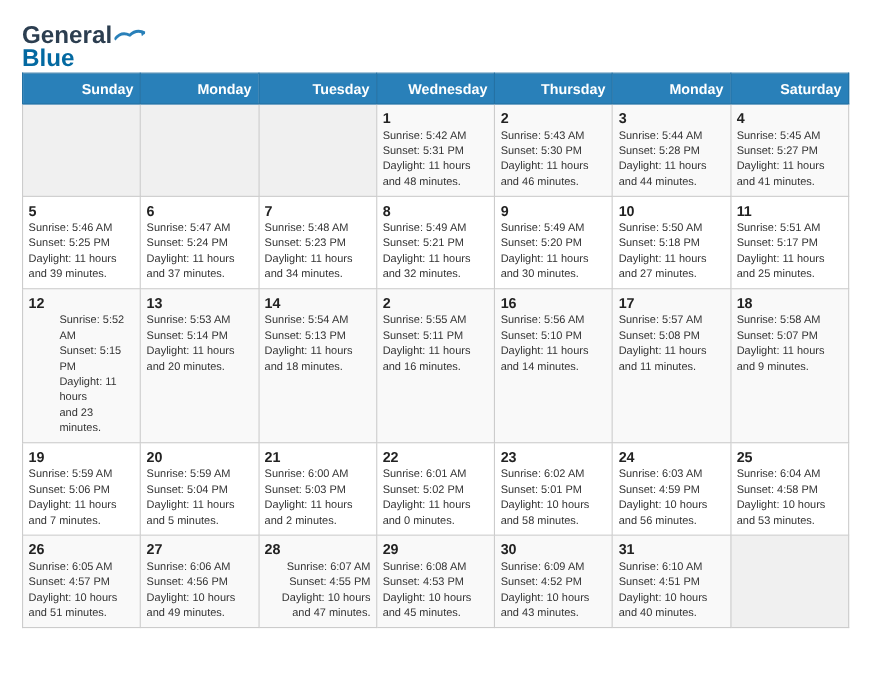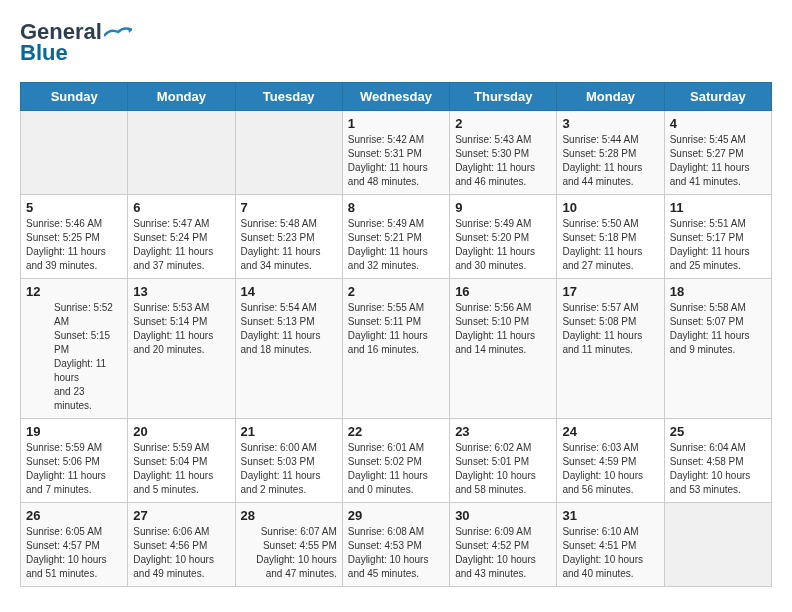--- a/index.html
+++ b/index.html
@@ -7,21 +7,21 @@
       font-family: Arial, sans-serif;
       background: #fff;
       width: 792px;
       min-height: 612px;
       padding: 20px;
     }
     .header {
       display: flex;
       justify-content: space-between;
       align-items: flex-start;
-      margin-bottom: 16px;
+      margin-bottom: 0;
     }
     .logo {
       display: flex;
       flex-direction: column;
       align-items: flex-start;
     }
     .title-section {
       text-align: right;
     }
     .calendar-title {
@@ -35,21 +35,21 @@
       font-weight: normal;
     }
     table {
       width: 100%;
       border-collapse: collapse;
       border: 1px solid #ccc;
     }
     thead tr th {
       background-color: #2980b9;
       color: #fff;
-      text-align: center;
+      text-align: right;
       padding: 6px 6px;
       font-size: 13px;
       font-weight: bold;
       border: 1px solid #2471a3;
     }
     tbody tr td {
       vertical-align: top;
       border: 1px solid #ccc;
       padding: 5px 5px;
       font-size: 10.5px;

